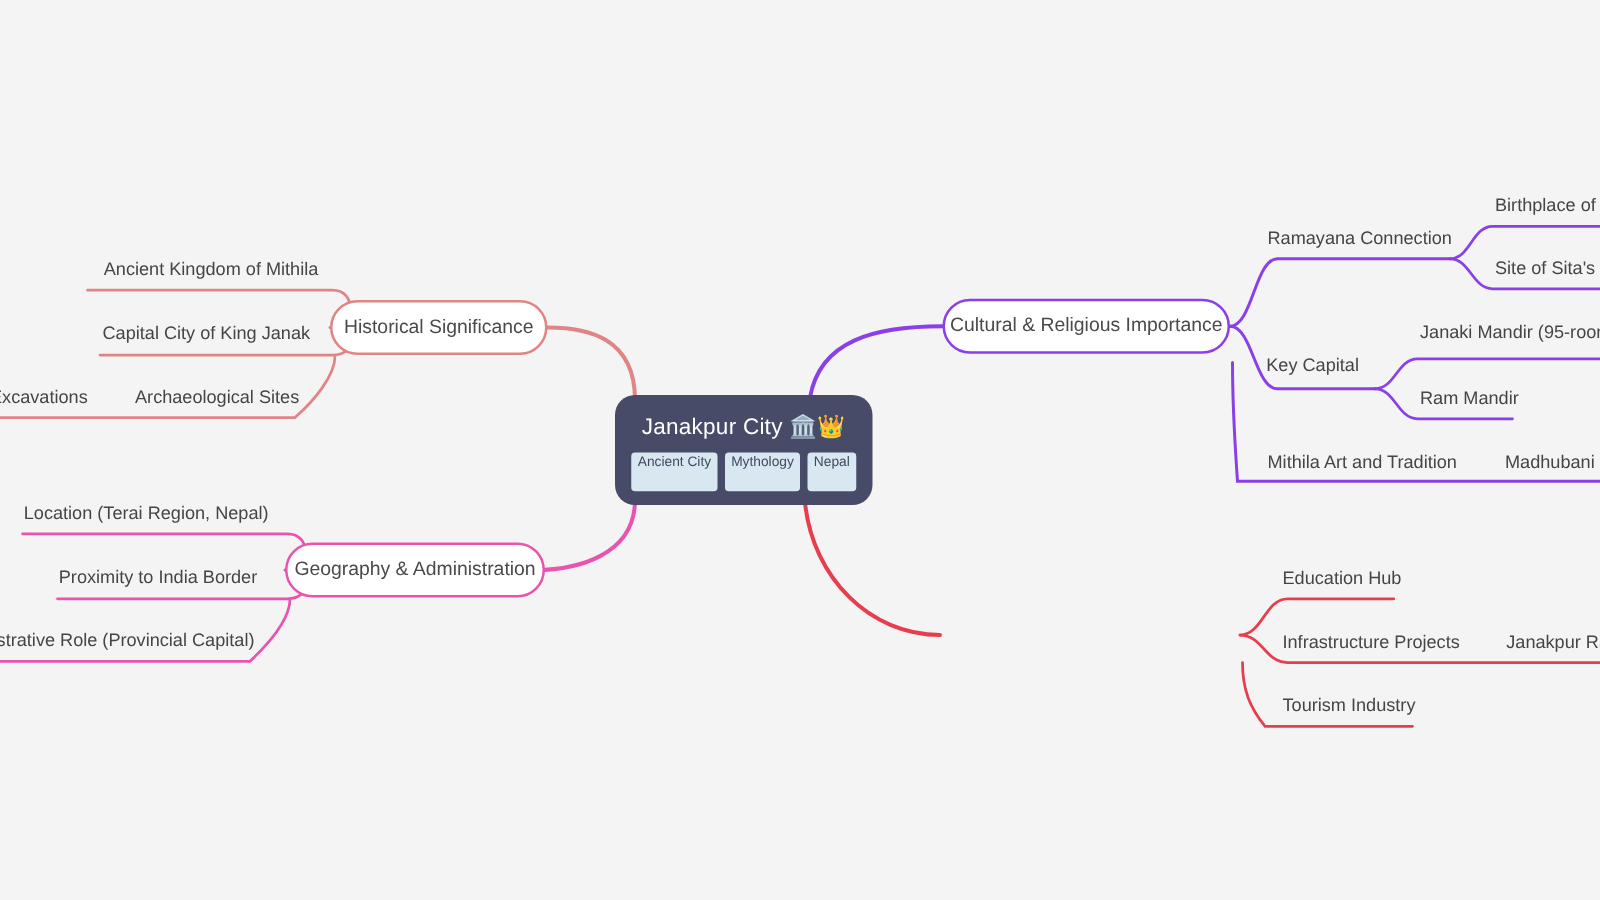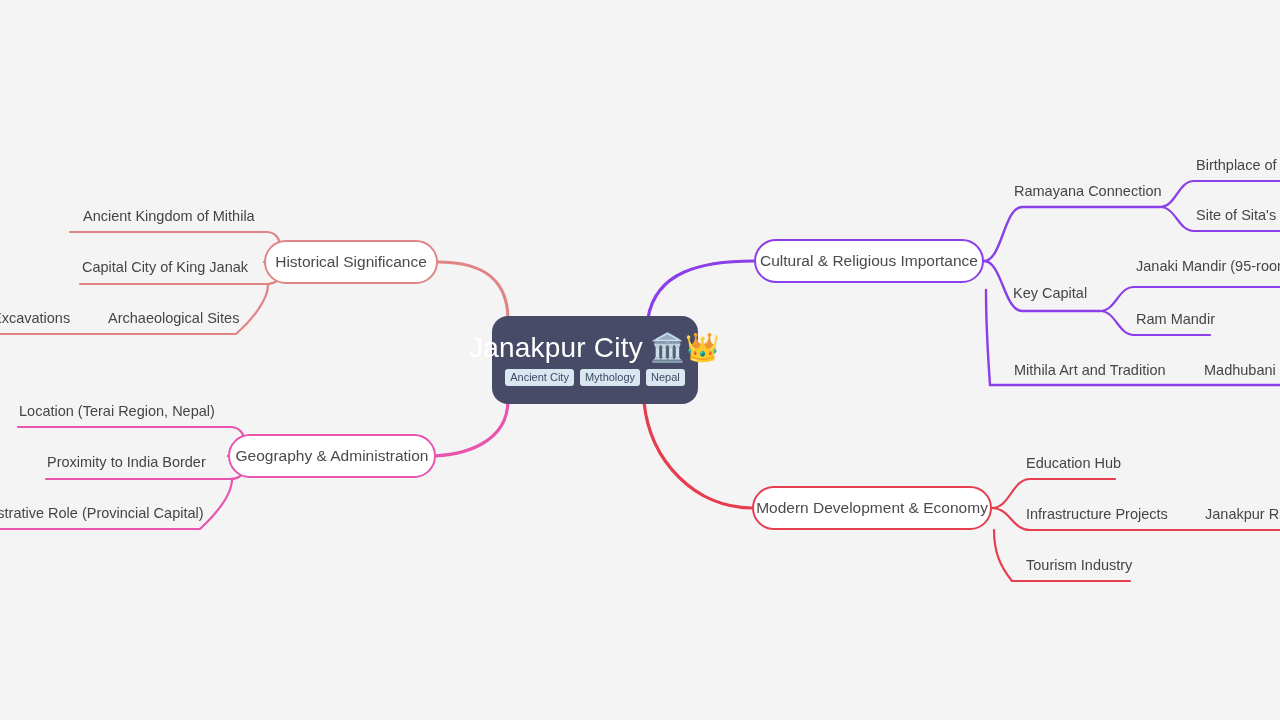--- a/index.html
+++ b/index.html
@@ -34,36 +34,36 @@
     border-radius: 16px;
     box-sizing: border-box;
     display: flex;
     flex-direction: column;
     align-items: center;
     justify-content: center;
     z-index: 5;
   }
   .root-title {
     color: #ffffff;
-    font-size: 28px;
+    font-size: 18px;
     line-height: 26px;
     letter-spacing: .2px;
     white-space: nowrap;
   }
   .root-tags {
     display: flex;
     gap: 6px;
     margin-top: 8px;
   }
   .root-tag {
     background: #d9e8f0;
     color: #3d4a63;
     font-size: 11px;
     line-height: 13px;
-    padding: 2px 5px 2px 5px;
+    padding: 2px 5px 16px 5px;
     border-radius: 3px;
     white-space: nowrap;
   }
 
   
   .branch-node {
     position: absolute;
     background: #ffffff;
     border: 2.5px solid #cccccc;
     border-radius: 22px;
@@ -144,23 +144,20 @@
   </div>
 
   <div class="branch-node" style="left:228px; top:434px; width:208px; border-color:#e854ae;">
     <span class="branch-label">Geography &amp; Administration</span>
   </div>
 
   <div class="branch-node" style="left:754px; top:239px; width:230px; border-color:#8b3fe8;text-align:center;">
     <span class="branch-label">Cultural &amp; Religious Importance</span>
   </div>
 
-  <div class="branch-node" style="left:752px; top:486px; width:240px; border-color:#e63e4e;">
-    <span class="branch-label">Modern Development &amp; Economy</span>
-  </div>
 
   <div class="leaf" style="left:72px; top:208px;margin-left:11px;">Ancient Kingdom of Mithila</div>
 
   <div class="leaf" style="left:82px; top:259px;">Capital City of King Janak</div>
 
   <div class="leaf" style="left:108px; top:310px;">Archaeological Sites</div>
 
   <div class="leaf" style="left:-8px; top:310px;">Excavations</div>
 
   <div class="leaf" style="left:19px; top:403px;">Location (Terai Region, Nepal)</div>

